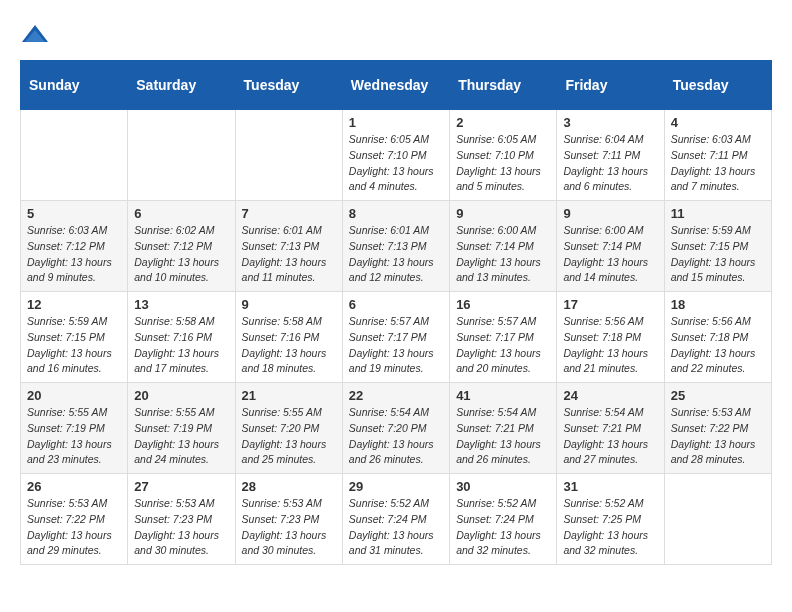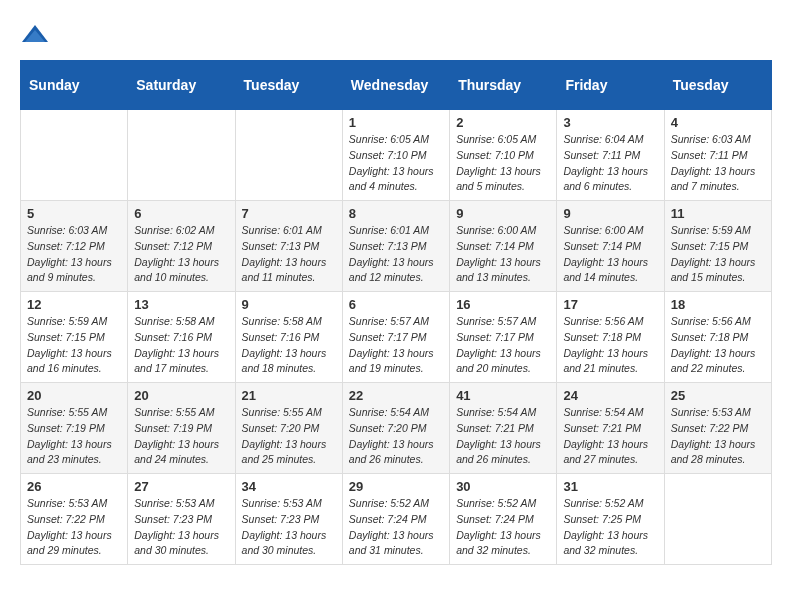--- a/index.html
+++ b/index.html
@@ -322,21 +322,21 @@
 and 29 minutes.</div>
         </td>
         <td>
           <span class="day-number">27</span>
           <div class="day-info" style="white-space: pre-line;">Sunrise: 5:53 AM
 Sunset: 7:23 PM
 Daylight: 13 hours
 and 30 minutes.</div>
         </td>
         <td>
-          <span class="day-number">34</span>
+          <span class="day-number">28</span>
           <div class="day-info" style="white-space: pre-line;">Sunrise: 5:53 AM
 Sunset: 7:23 PM
 Daylight: 13 hours
 and 30 minutes.</div>
         </td>
         <td>
           <span class="day-number">29</span>
           <div class="day-info" style="white-space: pre-line;">Sunrise: 5:52 AM
 Sunset: 7:24 PM
 Daylight: 13 hours

